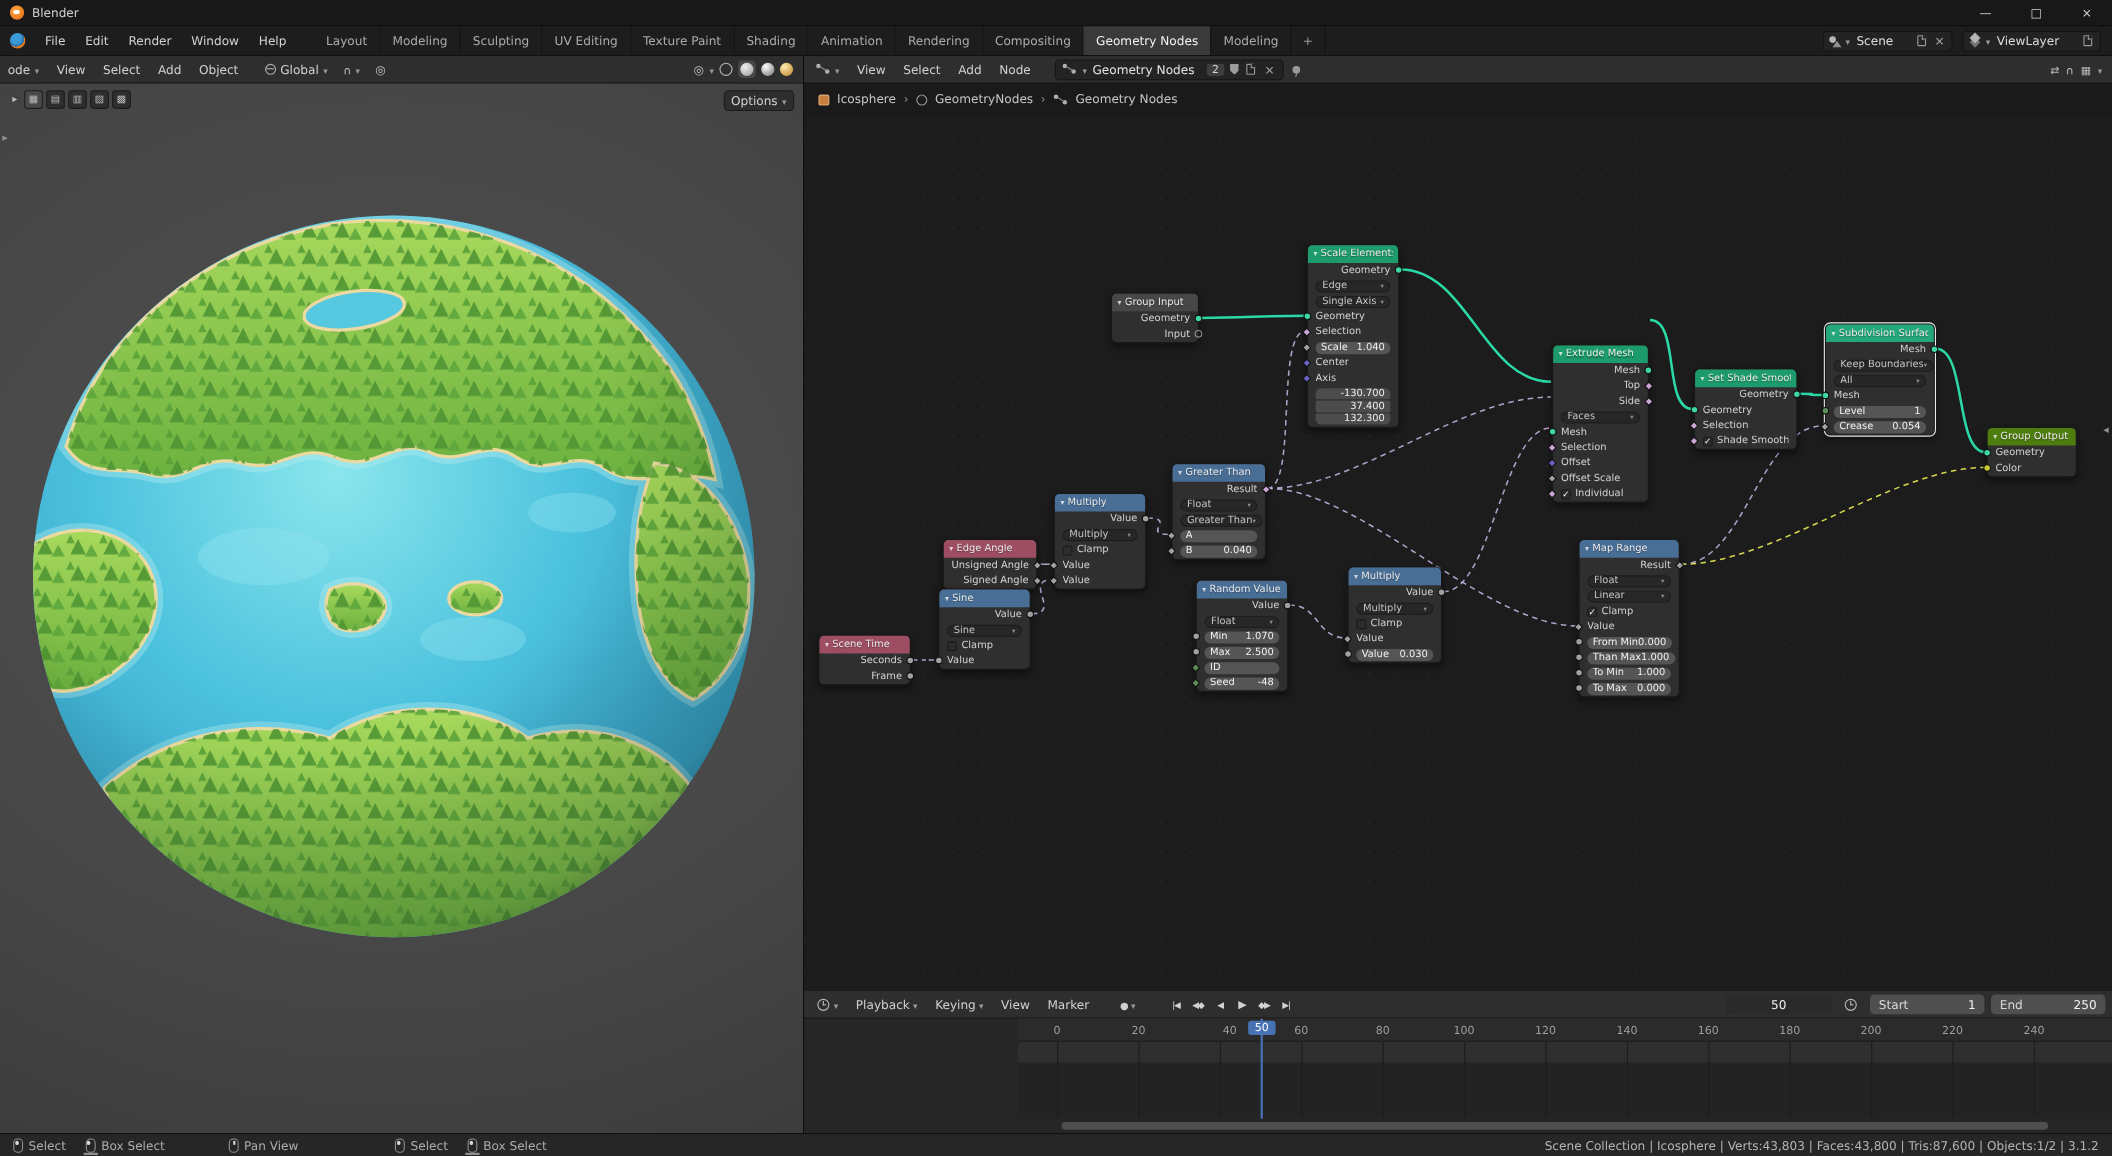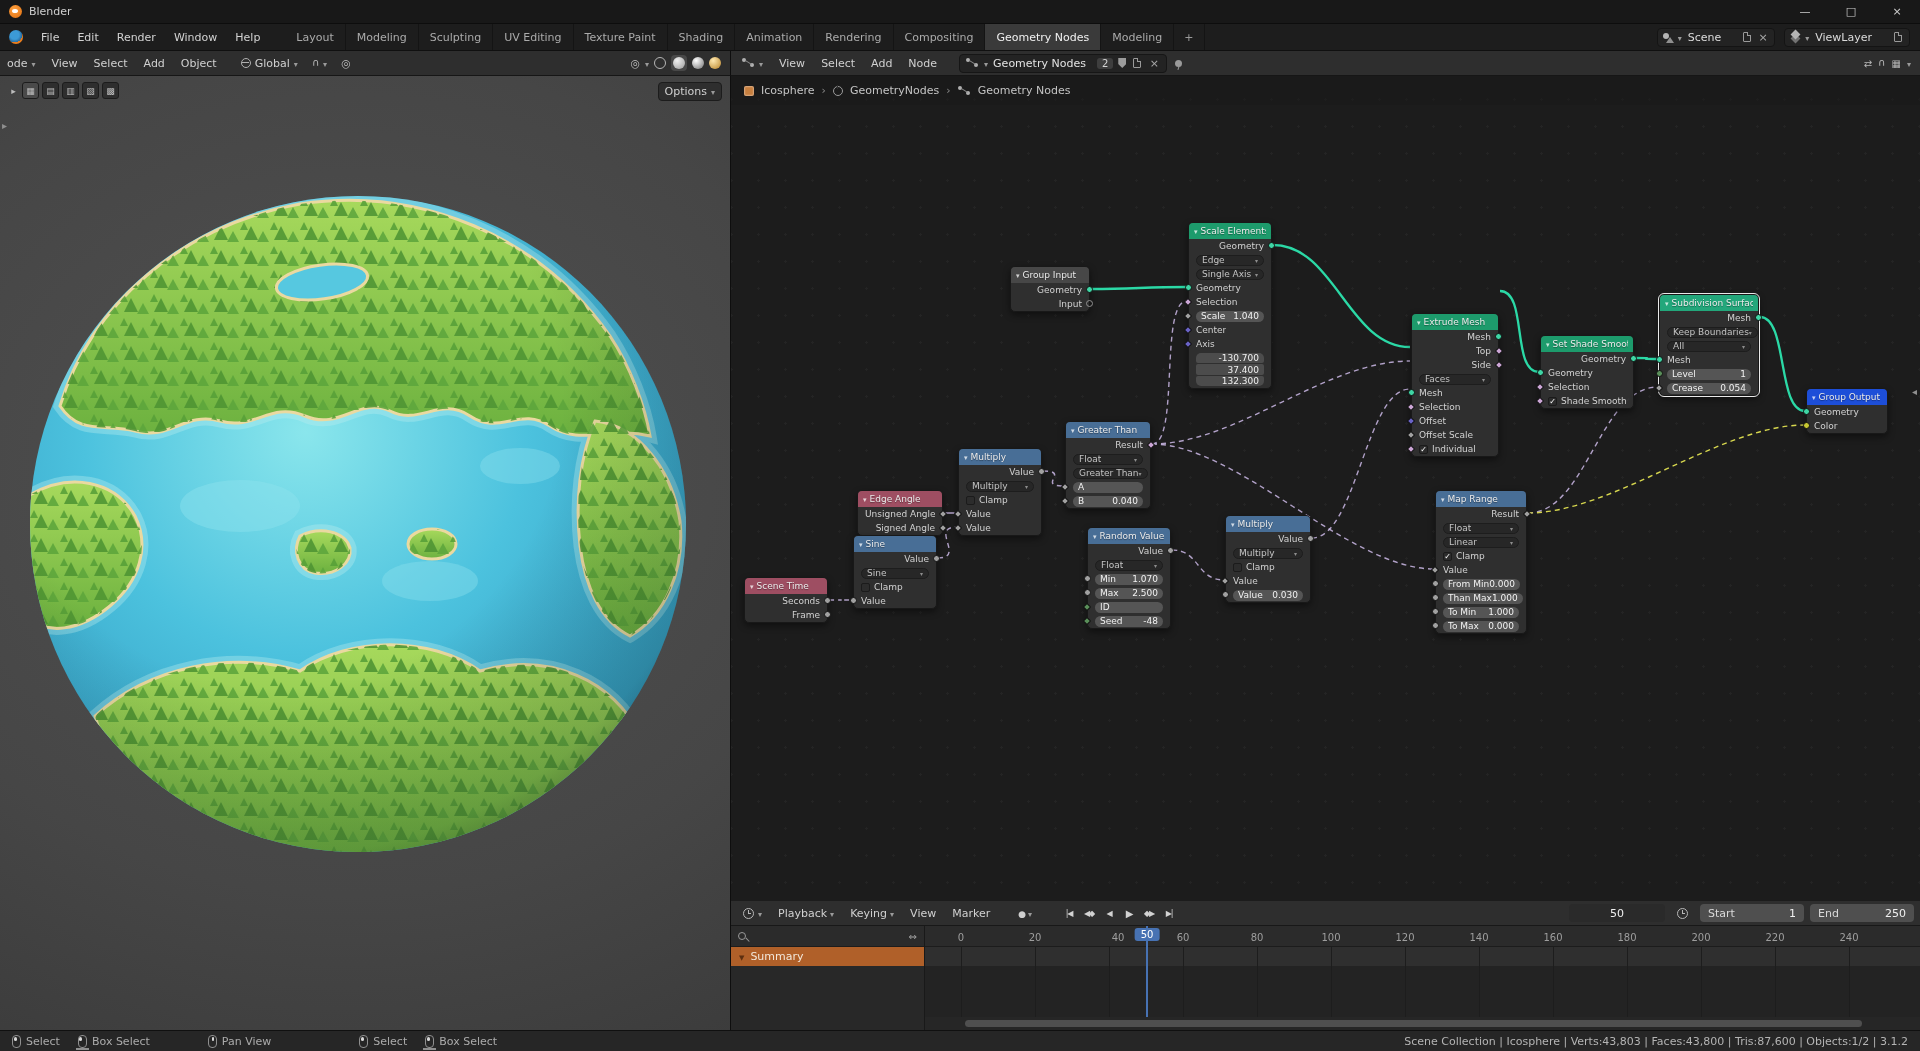--- a/index.html
+++ b/index.html
@@ -550,21 +550,21 @@
         </div>
         <div class="nrow k-value">
           <div class="nvalue">
             <span class="nlabel">Crease</span>
             <span class="nval">0.054</span>
           </div>
           <span class="sock in diamond" style="background: rgb(161, 161, 161);"></span>
         </div>
       </div>
       <div class="node" style="left: 1075px; top: 312px; width: 82px;">
-        <div class="node-header" style="background: #1d4ed8;">
+        <div class="node-header" style="background: #4d7c0f;">
           <span class="nh-caret"></span>
           <span class="nh-title">Group Output</span>
         </div>
         <div class="nrow k-input">
           <span class="nlabel">Geometry</span>
           <span class="sock in" style="background: rgb(63, 214, 165);"></span>
         </div>
         <div class="nrow k-input">
           <span class="nlabel">Color</span>
           <span class="sock in" style="background: rgb(199, 199, 50);"></span>
@@ -868,31 +868,20 @@
         <span class="fl">Start</span>
         <span>1</span>
       </div>
       <div class="tl-field" style="width:104px">
         <span class="fl">End</span>
         <span>250</span>
       </div>
     </div>
   </div>
   <div id="tl-body">
-    <div id="tl-channels">
-      <div id="tl-search">
-        <span class="ic-search"></span>
-        <span class="spacer"></span>
-        <span class="arrows-chip"></span>
-      </div>
-      <div id="tl-summary">
-        <span class="tri"></span>
-        <span>Summary</span>
-      </div>
-    </div>
     <div id="tl-ruler">
         <div class="tick-label" style="left: 36px;">0</div>
         <div class="tick-label" style="left: 110px;">20</div>
         <div class="tick-label" style="left: 193px;">40</div>
         <div class="tick-label" style="left: 258px;">60</div>
         <div class="tick-label" style="left: 332px;">80</div>
         <div class="tick-label" style="left: 406px;">100</div>
         <div class="tick-label" style="left: 480px;">120</div>
         <div class="tick-label" style="left: 554px;">140</div>
         <div class="tick-label" style="left: 628px;">160</div>

